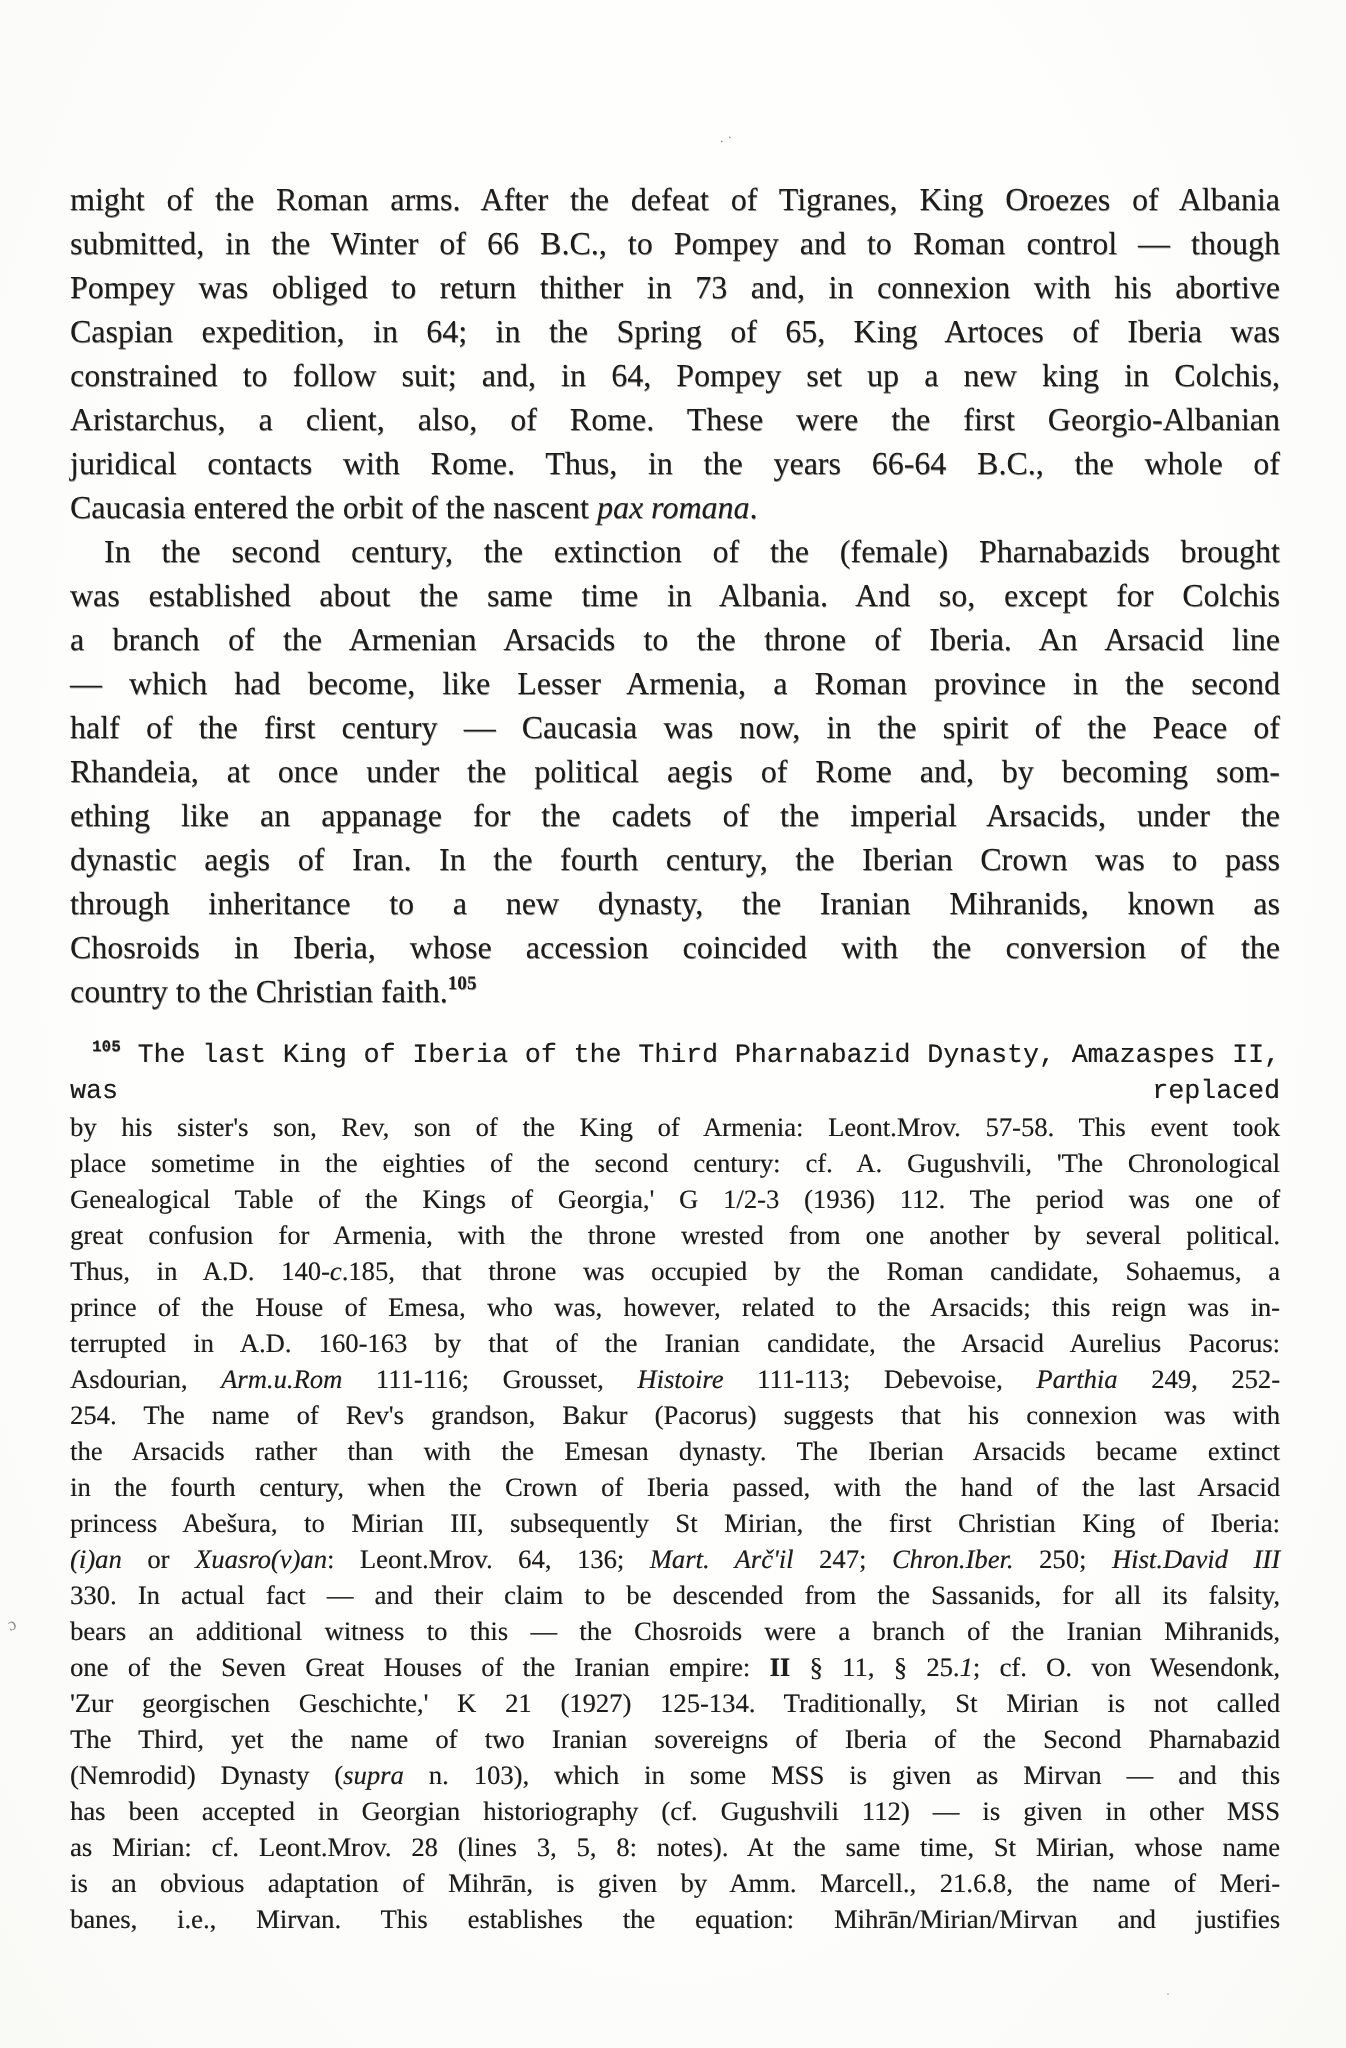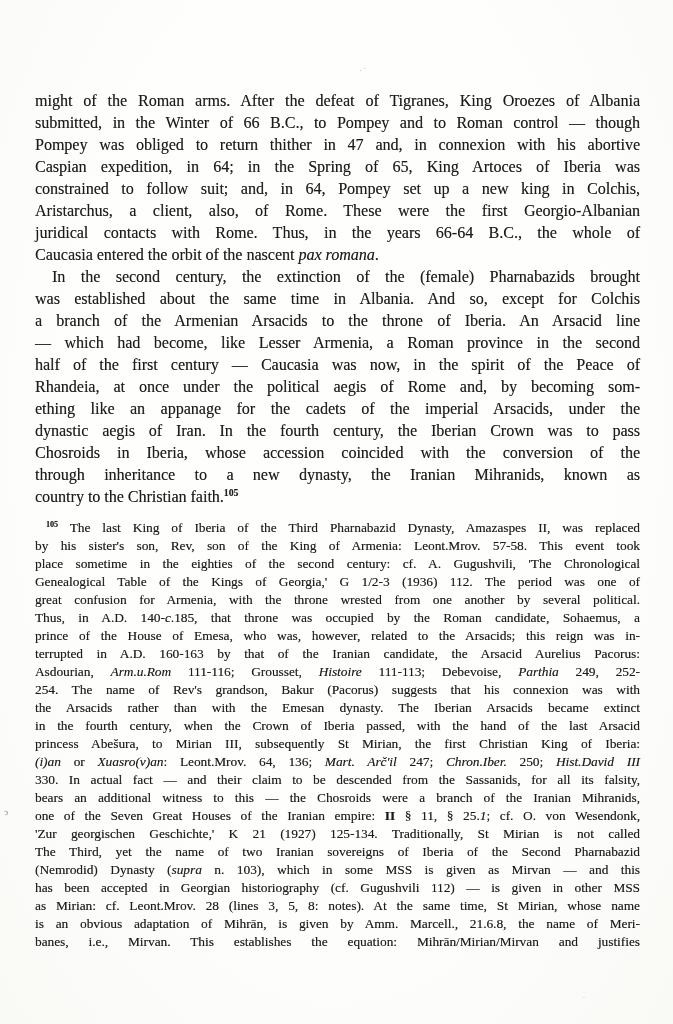--- a/index.html
+++ b/index.html
@@ -69,21 +69,21 @@
   
   .footnote {
     position: absolute;
     top: 519px;
     left: 35px;
     width: 605px;
     font-size: 13.3px;
     line-height: 18px;
     text-shadow: 0.2px 0.2px 0 rgba(30,28,25,0.5);
   }
-  .footnote .line.indent { text-indent: 11px; }
+  .footnote .line.indent { text-indent: 11px; font-family: Liberation Mono, monospace; }
   
   .speck {
     position: absolute;
     color: #8d8d89;
     font-size: 9px;
     line-height: 1;
     user-select: none;
   }
   .speck.s1 { left: 4px;  top: 808px; transform: rotate(-20deg); }
   .speck.s2 { left: 360px; top: 66px; font-size: 7px; letter-spacing: 2px; }
@@ -91,36 +91,36 @@
 </style>
 </head>
 <body>
 
 <div class="page">
 
 
   <div class="body-text" id="body-container">
       <div class="line">might of the Roman arms. After the defeat of Tigranes, King Oroezes of Albania</div>
       <div class="line">submitted, in the Winter of 66 B.C., to Pompey and to Roman control — though</div>
-      <div class="line">Pompey was obliged to return thither in 47 and, in connexion with his abortive</div>
+      <div class="line">Pompey was obliged to return thither in 73 and, in connexion with his abortive</div>
       <div class="line">Caspian expedition, in 64; in the Spring of 65, King Artoces of Iberia was</div>
       <div class="line">constrained to follow suit; and, in 64, Pompey set up a new king in Colchis,</div>
       <div class="line">Aristarchus, a client, also, of Rome.  These were the first Georgio-Albanian</div>
       <div class="line">juridical contacts with Rome.  Thus, in the years 66-64 B.C., the whole of</div>
       <div class="line last">Caucasia entered the orbit of the nascent <i>pax romana</i>.</div>
       <div class="line indent">In the second century, the extinction of the (female) Pharnabazids brought</div>
       <div class="line">was established about the same time in Albania.  And so, except for Colchis</div>
       <div class="line">a branch of the Armenian Arsacids to the throne of Iberia.  An Arsacid line</div>
       <div class="line">— which had become, like Lesser Armenia, a Roman province in the second</div>
       <div class="line">half of the first century — Caucasia was now, in the spirit of the Peace of</div>
       <div class="line">Rhandeia, at once under the political aegis of Rome and, by becoming som-</div>
       <div class="line">ething like an appanage for the cadets of the imperial Arsacids, under the</div>
       <div class="line">dynastic aegis of Iran.  In the fourth century, the Iberian Crown was to pass</div>
+      <div class="line">through inheritance to a new dynasty, the Iranian Mihranids, known as</div>
       <div class="line">Chosroids in Iberia, whose accession coincided with the conversion of the</div>
-      <div class="line">through inheritance to a new dynasty, the Iranian Mihranids, known as</div>
       <div class="line last">country to the Christian faith.<sup>105</sup></div>
     </div>
 
   <div class="footnote" id="footnote-container">
       <div class="line indent"><sup>105</sup> The last King of Iberia of the Third Pharnabazid Dynasty, Amazaspes II, was replaced</div>
       <div class="line">by his sister's son, Rev, son of the King of Armenia: Leont.Mrov. 57-58.  This event took</div>
       <div class="line">place sometime in the eighties of the second century: cf. A. Gugushvili, 'The Chronological</div>
       <div class="line">Genealogical Table of the Kings of Georgia,' G 1/2-3 (1936) 112.  The period was one of</div>
       <div class="line">great confusion for Armenia, with the throne wrested from one another by several political.</div>
       <div class="line">Thus, in A.D. 140-<i>c</i>.185, that throne was occupied by the Roman candidate, Sohaemus, a</div>

